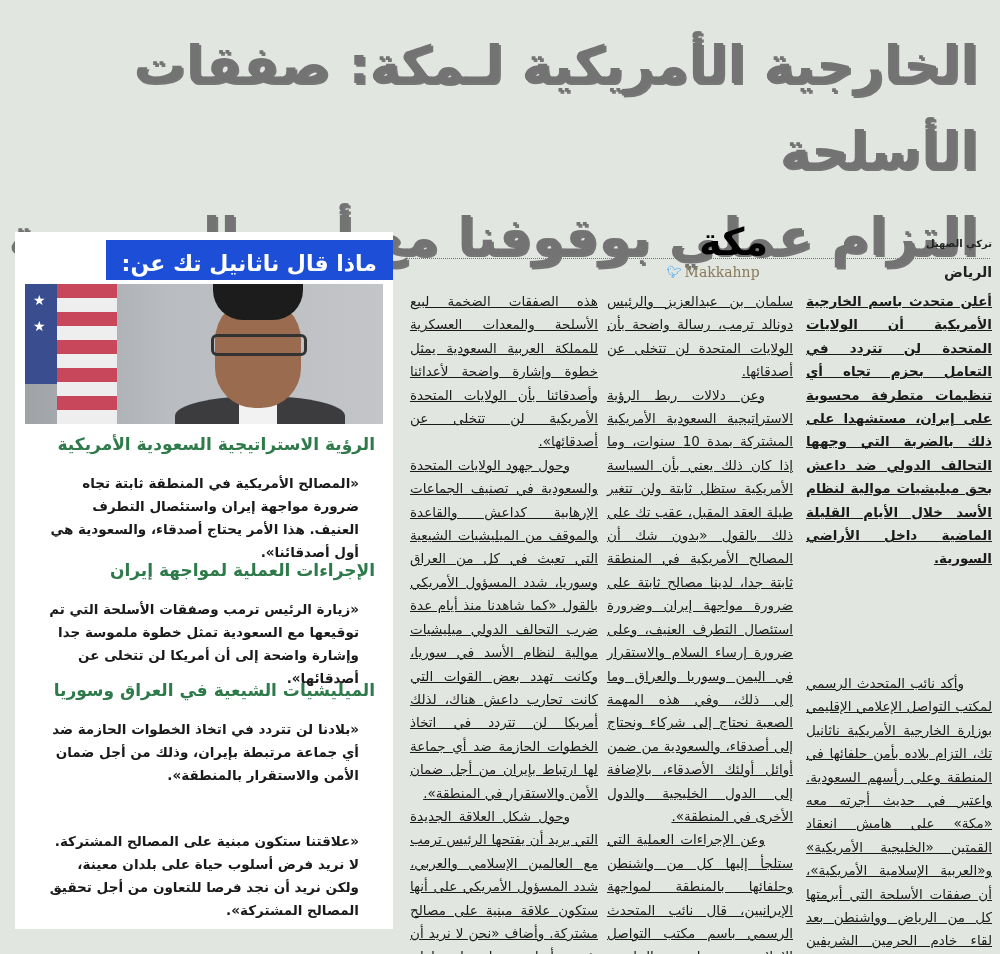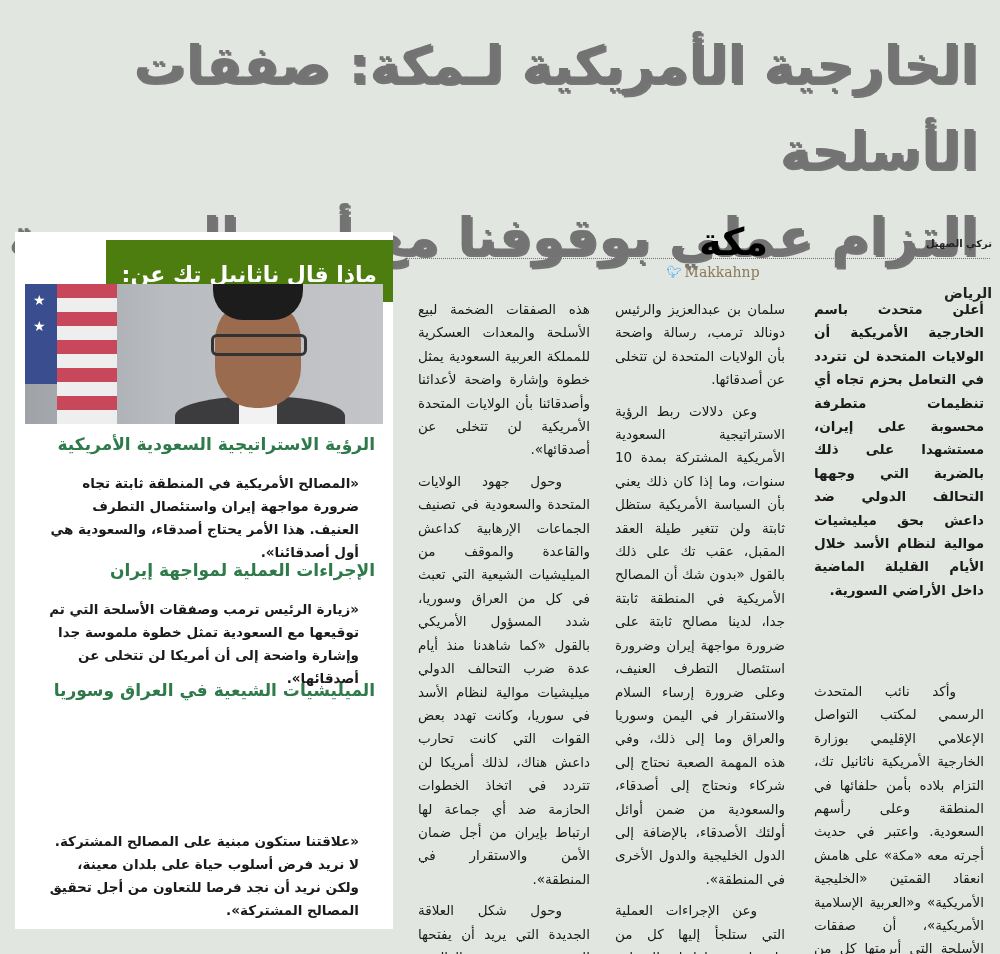--- a/index.html
+++ b/index.html
@@ -27,21 +27,21 @@
       direction: rtl; text-align: right;
       font-size: 10px; font-weight: bold; color: #222;
     }
     .dotted-rule {
       position: absolute; left: 405px; right: 10px; top: 258px;
       border-top: 1px dotted #777;
     }
     .city {
       position: absolute; right: 8px; top: 264px; width: 190px;
       direction: rtl; text-align: right;
-      font-size: 14px; font-weight: bold; color: #222; margin-top: 21px;
+      font-size: 14px; font-weight: bold; color: #222;
     }
     .logo {
       position: absolute; left: 658px; top: 222px; width: 110px; height: 60px;
       text-align: right;
     }
     .logo .mark {
       font-size: 38px; font-weight: bold; color: #000; line-height: 40px;
       direction: rtl; display: block;
     }
     .logo .twitter {
@@ -49,35 +49,35 @@
       font-family: "DejaVu Serif", serif; font-size: 14px; color: #8a7a5a;
       margin-top: 2px;
     }
     .logo .bird { color: #38a1f3; font-size: 12px; }
 
     
     .col {
       position: absolute; direction: rtl; text-align: justify;
       font-size: 13.5px; line-height: 23.4px; color: #1a1a1a;
     }
-    .col p { margin: 8px; text-indent: 0; }
+    .col p { margin: 0; text-indent: 0; text-decoration: underline; }
     .col p.indent { text-indent: 28px; }
     .col-1 { right: 8px; top: 290px; width: 186px; font-weight: bold; }
     .col-1b { right: 8px; top: 672px; width: 186px; }
     .col-2 { left: 607px; top: 290px; width: 186px; }
     .col-3 { left: 410px; top: 290px; width: 188px; }
 
     
     .sidebar {
       position: absolute; left: 15px; top: 232px; width: 378px; height: 697px;
       background: #fff;
     }
     .sidebar-title {
       position: absolute; right: 0; top: 8px; height: 30px;
-      padding: 16px 16px; background: #4d7c0f; color: #fff;
+      padding: 5px 16px; background: #1d4ed8; color: #fff;
       font-size: 22px; font-weight: bold; line-height: 38px;
       direction: rtl; white-space: nowrap;
     }
     .photo {
       position: absolute; left: 10px; top: 52px; width: 358px; height: 140px;
       background: linear-gradient(90deg, #9fa3a8 0%, #b9bcc0 40%, #c3c5c8 100%);
       overflow: hidden;
     }
     .flag { position: absolute; left: 0; top: 0; width: 92px; height: 140px; }
     .flag .canton { position: absolute; left: 0; top: 0; width: 32px; height: 100px; background: #3a4d8f; }
@@ -166,18 +166,19 @@
     <p class="sb-quote">«المصالح الأمريكية في المنطقة ثابتة تجاه ضرورة مواجهة إيران واستئصال التطرف العنيف. هذا الأمر يحتاج أصدقاء، والسعودية هي أول أصدقائنا».</p>
   </div>
 
   <div class="sb-section" style="top:326px">
     <h3 class="sb-heading">الإجراءات العملية لمواجهة إيران</h3>
     <p class="sb-quote">«زيارة الرئيس ترمب وصفقات الأسلحة التي تم توقيعها مع السعودية تمثل خطوة ملموسة جدا وإشارة واضحة إلى أن أمريكا لن تتخلى عن أصدقائها».</p>
   </div>
 
   <div class="sb-section" style="top:446px">
     <h3 class="sb-heading">الميليشيات الشيعية في العراق وسوريا</h3>
+    <p class="sb-quote">«بلادنا لن تتردد في اتخاذ الخطوات الحازمة ضد أي جماعة مرتبطة بإيران، وذلك من أجل ضمان الأمن والاستقرار بالمنطقة».</p>
   </div>
 
   <div class="sb-section" style="top:582px">
     <p class="sb-quote">«علاقتنا ستكون مبنية على المصالح المشتركة. لا نريد فرض أسلوب حياة على بلدان معينة، ولكن نريد أن نجد فرصا للتعاون من أجل تحقيق المصالح المشتركة».</p>
   </div>
 </div>
 
 </body></html>

